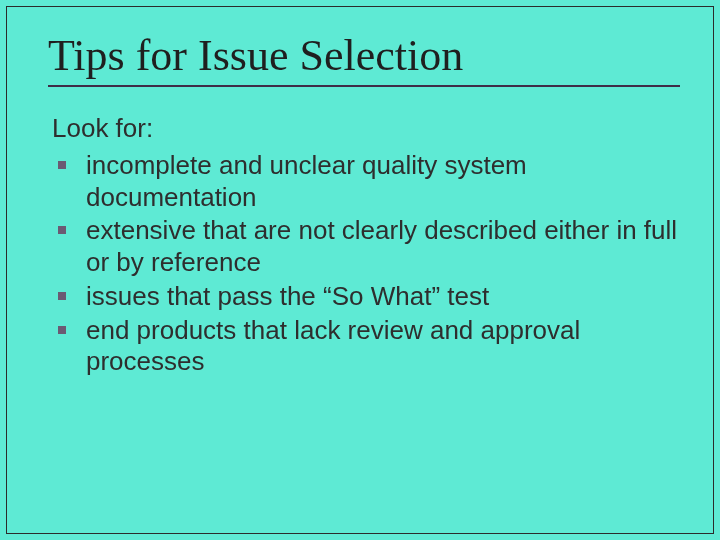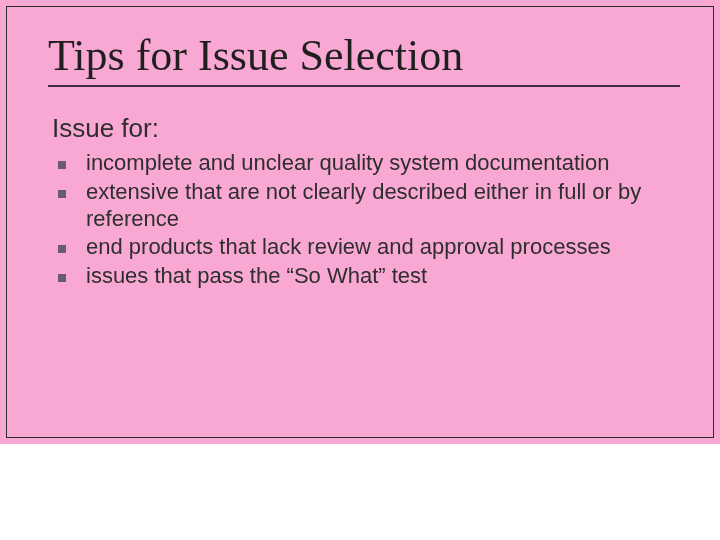--- a/index.html
+++ b/index.html
@@ -6,22 +6,22 @@
     margin: 0;
     padding: 0;
     width: 720px;
     height: 540px;
     overflow: hidden;
     font-family: Arial, Helvetica, sans-serif;
   }
   .slide {
     position: relative;
     width: 720px;
-    height: 444px;
-    background: #f9a8d4; 
+    height: 540px;
+    background: #5eead4; 
     box-sizing: border-box;
     padding: 20px 40px 40px 48px;
   }
   .outer-frame {
     position: absolute;
     top: 6px;
     left: 6px;
     right: 6px;
     bottom: 6px;
     border: 1px solid #2b2b2b;
@@ -45,21 +45,21 @@
     margin: 0 0 6px 4px;
   }
   ul.bullets {
     list-style: none;
     margin: 0 0 0 4px;
     padding: 0;
   }
   ul.bullets li {
     position: relative;
     padding-left: 34px;
-    font-size: 22px;
+    font-size: 26px;
     line-height: 1.22;
     color: #2e2e2e;
     margin: 2px 0 2px 0;
   }
   ul.bullets li .sq {
     position: absolute;
     left: 6px;
     top: 11px;
     width: 8px;
     height: 8px;
@@ -68,33 +68,33 @@
 </style>
 </head>
 <body>
 
 <div class="slide">
   <div class="outer-frame"></div>
 
   <h1 class="title">Tips for Issue Selection</h1>
   <hr class="title-rule">
 
-  <p class="lead">Issue for:</p>
+  <p class="lead">Look for:</p>
 
   <ul class="bullets">
     <li>
       <span class="sq"></span>
       <span>incomplete and unclear quality system documentation</span>
     </li>
     <li>
       <span class="sq"></span>
       <span>extensive that are not clearly described either in full or by reference</span>
     </li>
     <li>
       <span class="sq"></span>
-      <span>end products that lack review and approval processes</span>
+      <span> issues that pass the “So What” test</span>
     </li>
     <li>
       <span class="sq"></span>
-      <span> issues that pass the “So What” test</span>
+      <span>end products that lack review and approval processes</span>
     </li>
   </ul>
 </div>
 
 </body></html>

